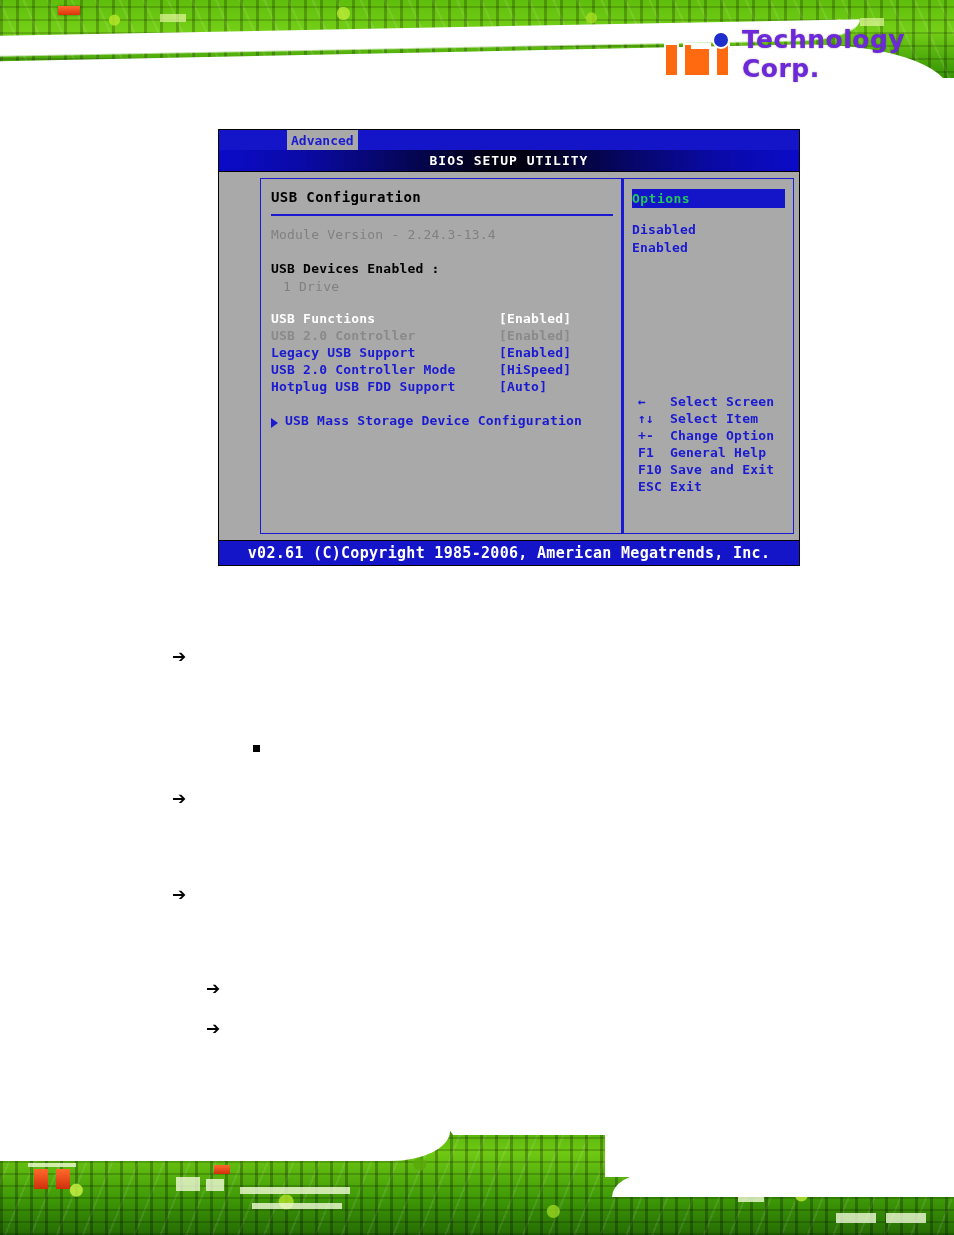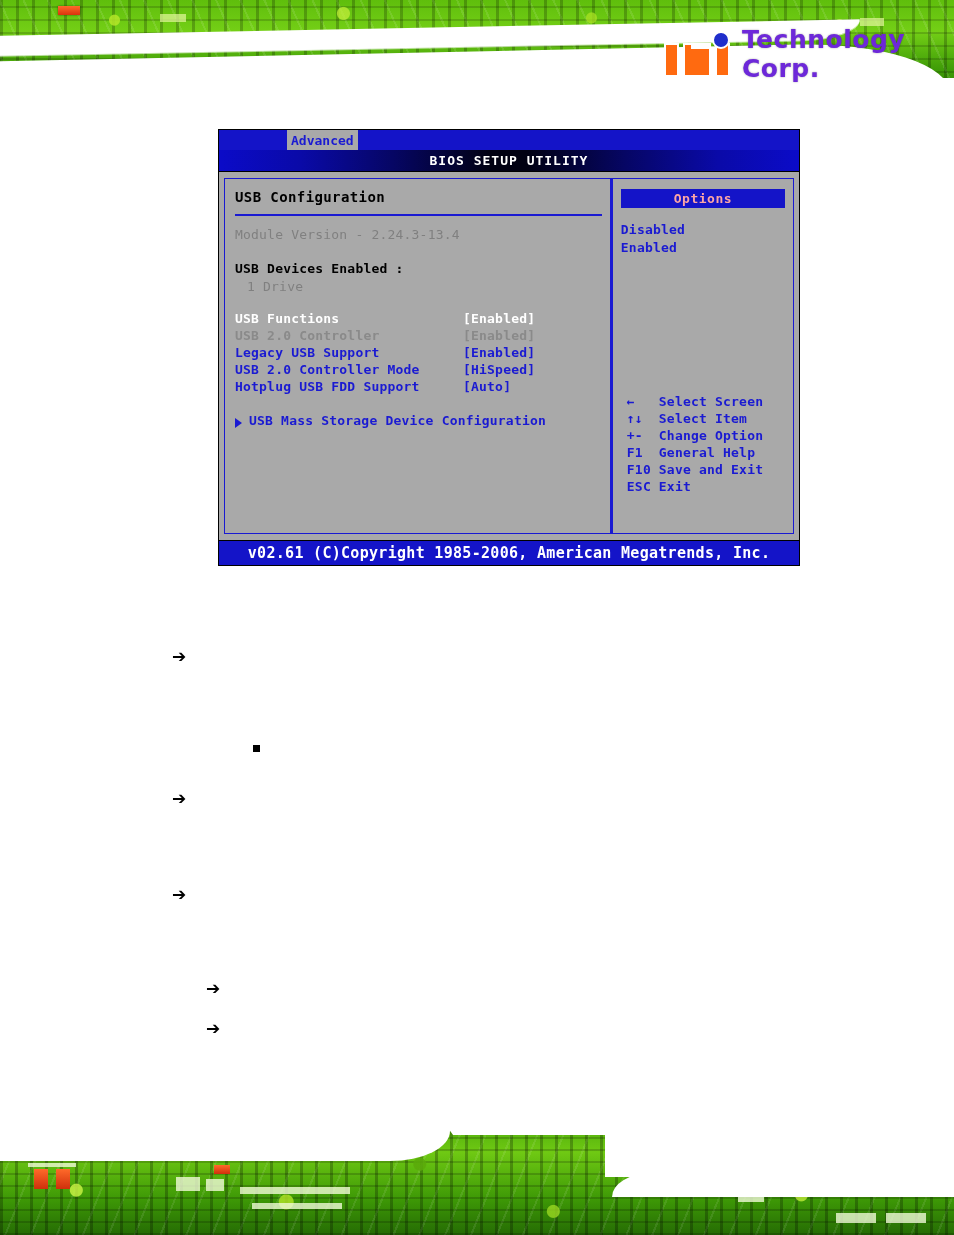--- a/index.html
+++ b/index.html
@@ -175,20 +175,21 @@
     background: #a9a9a9;
     padding: 6px 5px 6px 5px;
   }
   #left-pane {
     width: 390px;
     border: 1px solid #1a1ad2;
     border-right: none;
     padding: 10px 8px 10px 10px;
     box-sizing: border-box;
     min-height: 356px;
+    margin-left: 36px;
   }
   #divider-col {
     width: 3px;
     background: #1a1ad2;
   }
   #right-pane {
     width: 183px;
     border: 1px solid #1a1ad2;
     border-left: none;
     padding: 10px 8px;
@@ -250,24 +251,24 @@
     width: 0; height: 0;
     border-left: 7px solid #1a1ad2;
     border-top: 5px solid transparent;
     border-bottom: 5px solid transparent;
     margin-right: 7px;
   }
 
   
   #options-header {
     background: #1414c8;
-    color: #fca5a5;
-    font-size: 13px;
-    font-weight: bold;
-    text-align: center;
+    color: #22c55e;
+    font-size: 13px;
+    font-weight: bold;
+    text-align: left;
     padding: 2px 0;
     letter-spacing: .5px;
   }
   #options-list { margin-top: 13px; }
   .option-item {
     color: #1a1ad2;
     font-size: 13px;
     font-weight: bold;
     line-height: 18px;
     letter-spacing: .2px;

